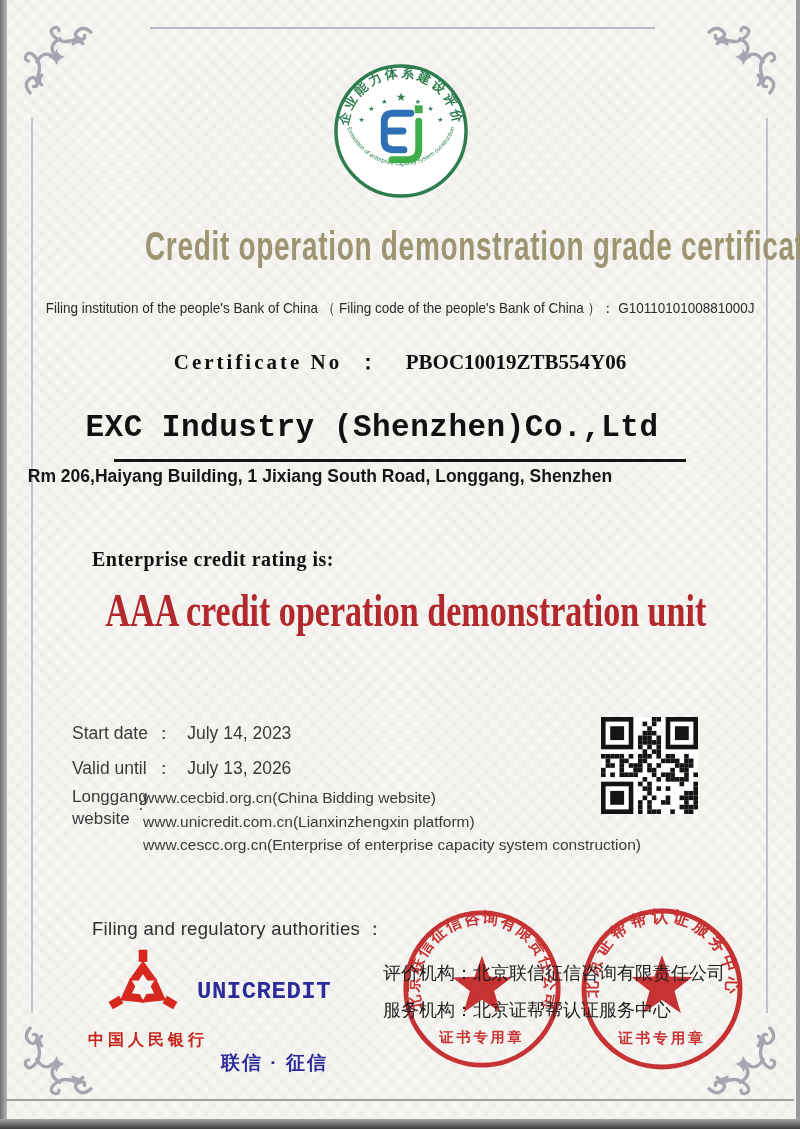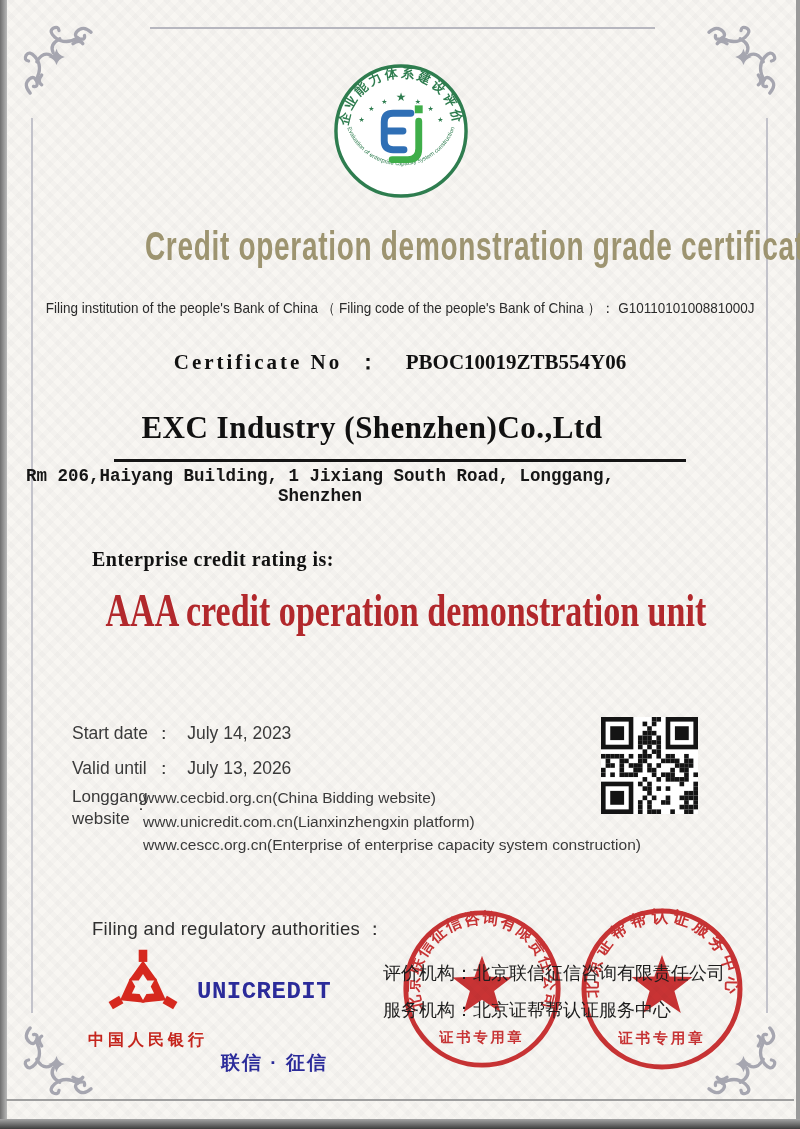--- a/index.html
+++ b/index.html
@@ -35,24 +35,24 @@
   .title-text{display:inline-block;font-size:40px;font-weight:700;color:#9d9470;
     transform:scaleX(0.70);transform-origin:center;letter-spacing:1px;}
   .subtitle-wrap{left:0;top:299px;width:800px;text-align:center;white-space:nowrap;}
   .subtitle-text{display:inline-block;font-size:14.5px;color:#2b2b2b;transform:scaleX(0.93);transform-origin:center;}
   
   .certno{left:0;top:348px;width:800px;text-align:center;font-family:"Liberation Serif",serif;
     font-weight:700;font-size:21px;color:#111;}
   .certno .lbl{letter-spacing:3px;margin-right:10px;}
   .certno .col{margin-right:22px;}
   
-  .company{left:0;top:410px;width:744px;text-align:center;font-family:Liberation Serif, serif;
+  .company{left:0;top:410px;width:744px;text-align:center;font-family:Liberation Mono, monospace;
     font-weight:700;font-size:31px;color:#111;letter-spacing:0.5px;}
   .company-rule{left:114px;top:459px;width:572px;height:3px;background:#151515;}
-  .address{left:0;top:466px;width:640px;text-align:center;font-family:Liberation Mono, monospace;
+  .address{left:0;top:466px;width:640px;text-align:center;font-family:Liberation Sans, sans-serif;
     font-weight:700;font-size:17.5px;color:#161616;}
   
   .rating-label{left:92px;top:524px;font-family:"Liberation Serif",serif;font-weight:700;
     font-size:20px;color:#111;letter-spacing:0.5px;margin-top:24px;}
   .rating-wrap{left:0;top:584px;width:800px;text-align:left;white-space:nowrap;}
   .rating-text{display:inline-block;font-family:"Liberation Serif",serif;font-weight:700;
     font-size:46px;color:#b2282c;transform:scaleX(0.74);transform-origin:center;}
   
   .frow{color:#3a3a3a;font-size:17.5px;}
   .frow .flbl{display:inline-block;min-width:76px;}

